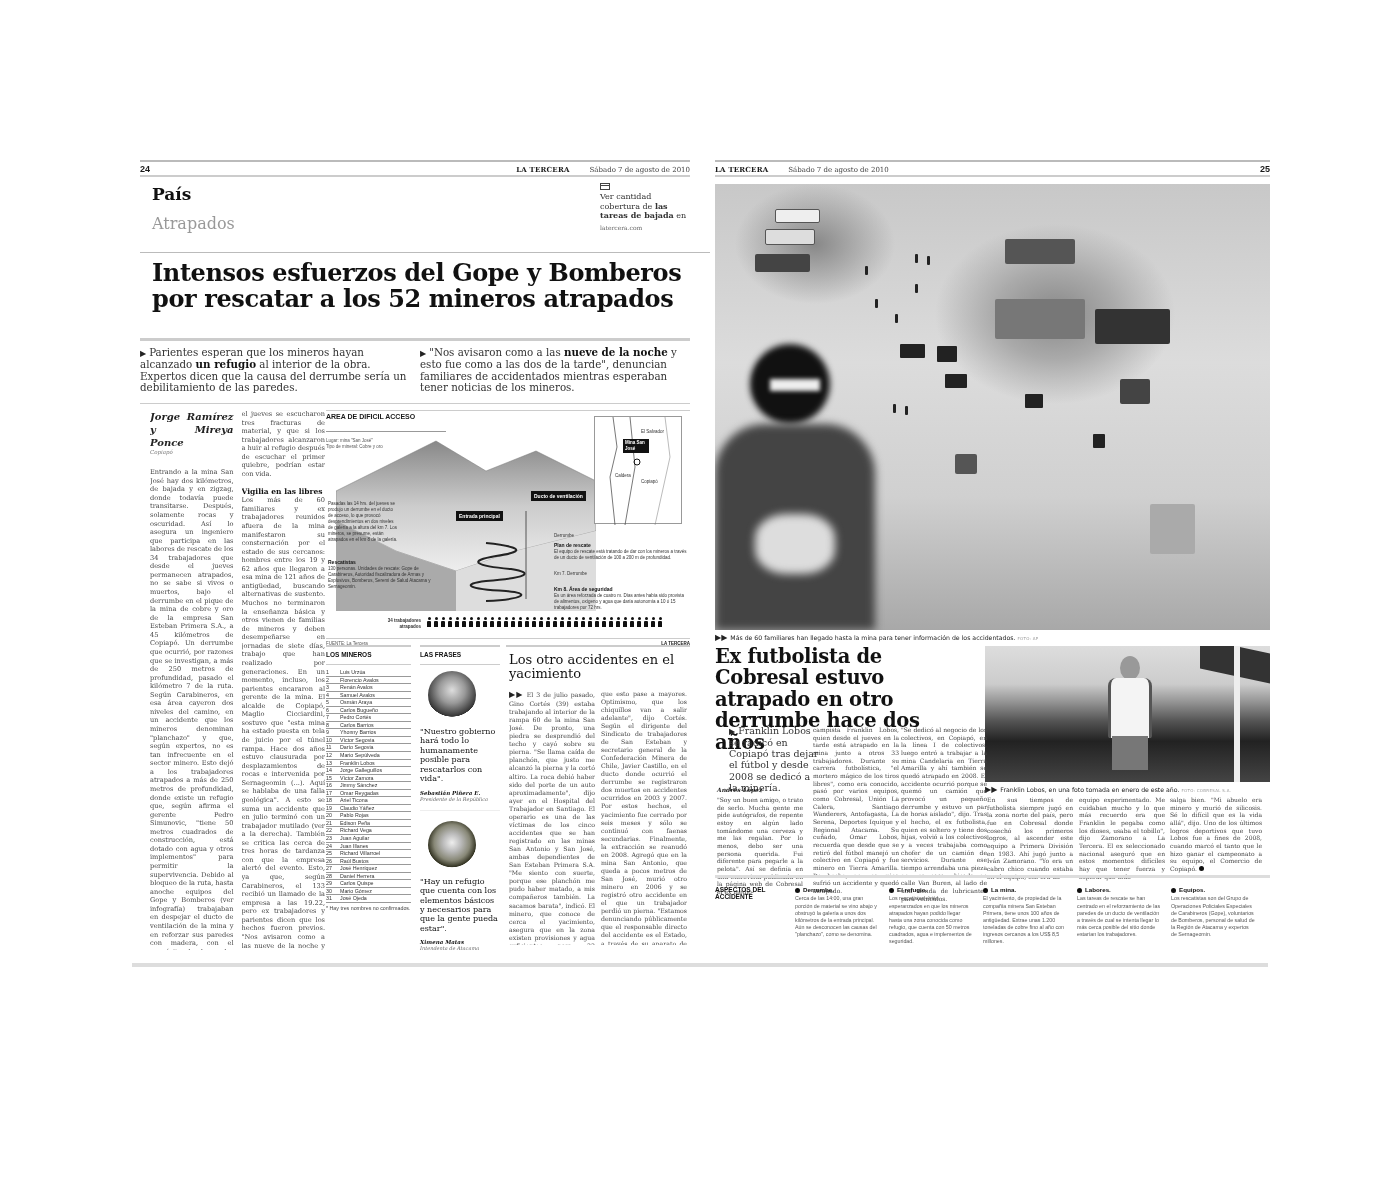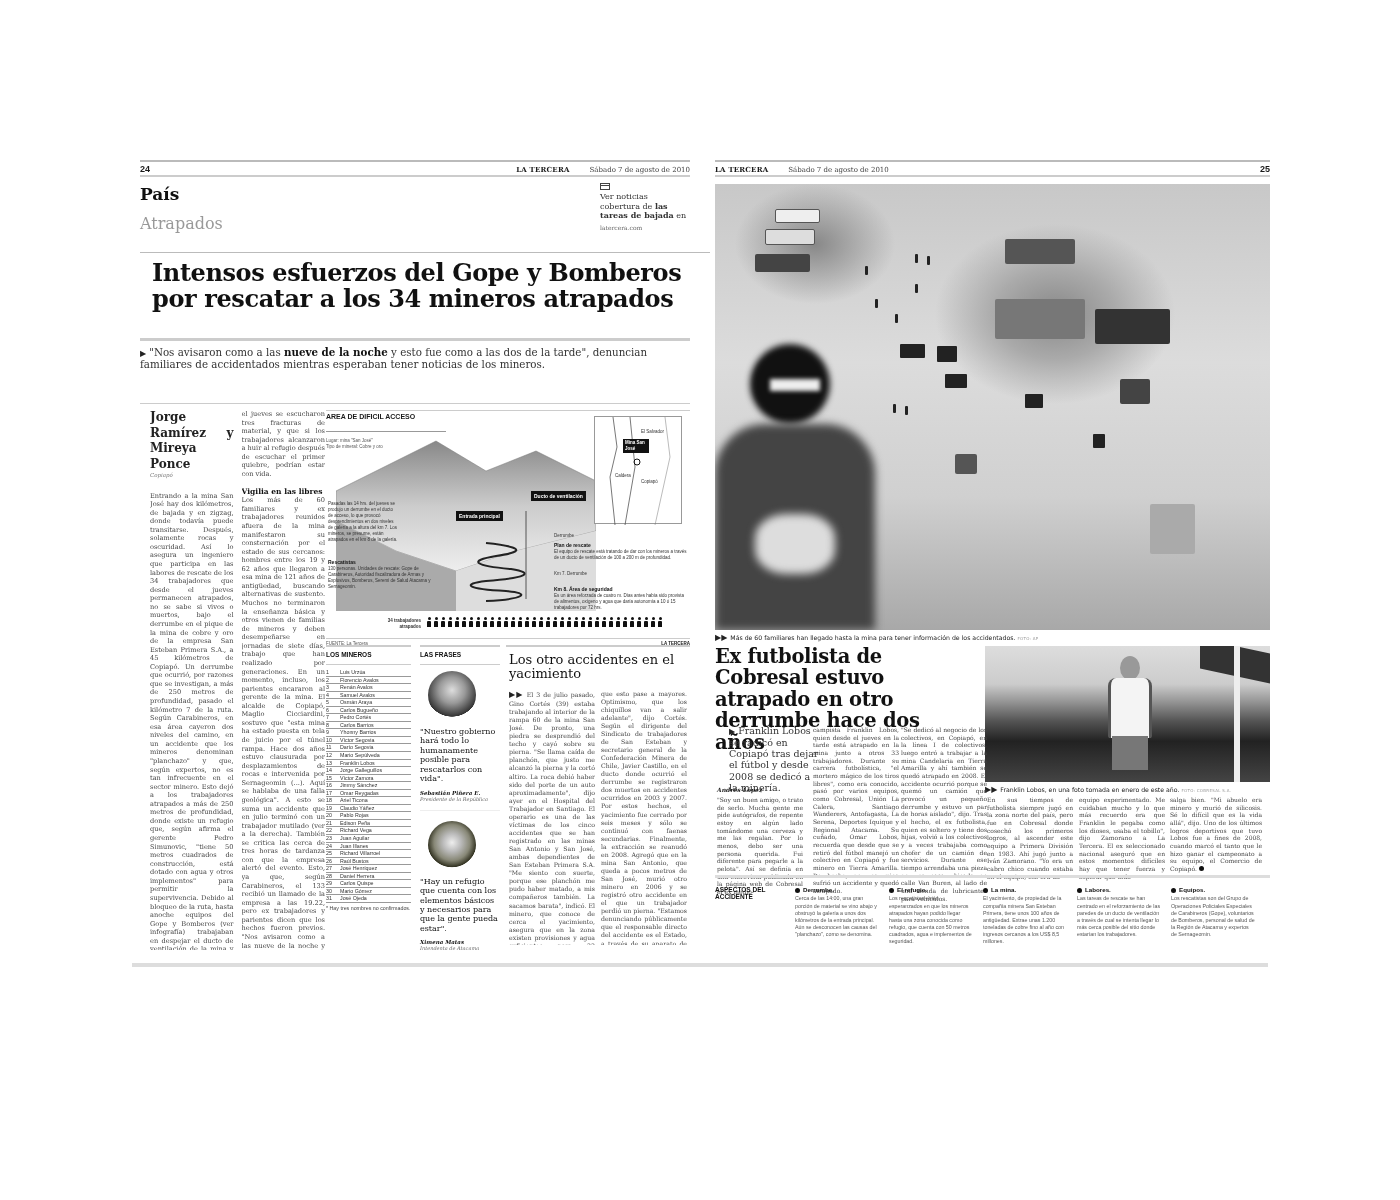--- a/index.html
+++ b/index.html
@@ -8,37 +8,37 @@
 .spread{position:absolute;left:0;top:0;width:1400px;height:1200px}
 .page{position:absolute;top:160px}
 .left{left:140px;width:550px}
 .right{left:715px;width:555px}
 .bottom-rule{position:absolute;left:132px;top:963px;width:1136px;height:4px;background:#ddd}
 .hdrline{border-top:2px solid #bbb;height:14px;display:flex;justify-content:space-between;align-items:center;font-size:7px;padding-top:2px}
 .hdrline2{border-bottom:2px solid #ccc;height:3px}
 .pnum{font-weight:bold;font-size:9px;font-family:"Liberation Sans",sans-serif}
 .mast{font-weight:bold;letter-spacing:.2px}
 .mast-date{color:#444;margin-left:20px}
-.section{position:absolute;left:0;top:26px;line-height:1}
+.section{position:absolute;left:12px;top:26px;line-height:1}
 .section .s1{font-size:17px;font-weight:bold;color:#111;display:block}
 .section .s2{font-size:16px;color:#999;display:block;margin-top:13px}
 .webbox{position:absolute;right:0;top:23px;width:90px;font-size:8px;line-height:1.2;color:#333}
 .webbox .ic{display:block;width:10px;height:7px;border:1px solid #444;margin-bottom:2px;position:relative}
 .webbox .ic::after{content:"";position:absolute;left:0;right:0;top:1px;height:1px;background:#444}
 .webbox .url{font-size:6px;color:#666;display:block;margin-top:3px}
 .topline{position:absolute;left:0;top:92px;width:570px;border-top:1px solid #bbb}
 .headline{position:absolute;left:12px;top:100px;font-size:24px;font-weight:bold;line-height:1.08;letter-spacing:-.4px;color:#111;width:540px}
 .decks{position:absolute;left:0;top:178px;width:550px;border-top:3px solid #ccc;display:flex;gap:10px;padding-top:6px}
 .deck{flex:1;font-size:10.3px;line-height:1.15;color:#333}
 .deck b{color:#111}
 .tri{font-size:8px;color:#222;margin-right:3px}
 .deck-rule{position:absolute;left:0;top:243px;width:550px;border-top:1px solid #ccc}
 .body-cols{position:absolute;left:10px;top:250px;width:175px;display:flex;gap:8px}
 .col{width:84px;font-size:6.6px;line-height:1.3;color:#444;text-align:justify;overflow:hidden}
-.byline{font-weight:bold;font-size:12px;color:#222}
+.byline{font-style:italic;font-weight:bold;font-size:10px;color:#222}
 .byline-place{font-style:italic;font-size:5.5px;color:#777;margin-bottom:12px;display:block}
 .subh{font-weight:bold;font-size:7.5px;color:#111;margin-top:8px;display:block}
 .graphic{position:absolute;left:186px;top:250px;width:364px;height:228px;border-top:1px solid #ccc}
 .g-title{position:absolute;left:0;top:2px;font-family:"Liberation Sans",sans-serif;font-weight:bold;font-size:7px}
 .g-meta{position:absolute;left:0;top:20px;font-family:"Liberation Sans",sans-serif;font-size:4.5px;color:#555;line-height:1.4;border-top:1px solid #999;padding-top:6px;width:120px}
 .mount{position:absolute;left:10px;top:10px;width:260px;height:190px}
 .g-text{position:absolute;font-family:"Liberation Sans",sans-serif;font-size:4.5px;line-height:1.35;color:#333}
 .g-text b{font-size:5px;color:#111}
 .g-label{position:absolute;background:#111;color:#fff;font-family:"Liberation Sans",sans-serif;font-weight:bold;font-size:5px;padding:2px 3px}
 .minimap{position:absolute;left:268px;top:5px;width:88px;height:108px;border:1px solid #999;background:#fff}
@@ -108,28 +108,29 @@
     </div>
     <div class="hdrline2"></div>
 
     <div class="section">
       <span class="s1">País</span>
       <span class="s2">Atrapados</span>
     </div>
 
     <div class="webbox">
       <span class="ic"></span>
-      <span>Ver noticias cobertura de </span><b>las tareas de bajada</b><span> en</span>
+      <span>Ver cantidad cobertura de </span><b>las tareas de bajada</b><span> en</span>
       <span class="url">latercera.com</span>
     </div>
 
     <div class="topline"></div>
-    <h1 class="headline">Intensos esfuerzos del Gope y Bomberos por rescatar a los 34 mineros atrapados</h1>
+    <h1 class="headline">Intensos esfuerzos del Gope y Bomberos por rescatar a los 52 mineros atrapados</h1>
 
     <div class="decks">
+      <div class="deck"><span class="tri">▶</span><span>Parientes esperan que los mineros hayan alcanzado </span><b>un refugio</b><span> al interior de la obra. Expertos dicen que la causa del derrumbe sería un debilitamiento de las paredes.</span></div>
       <div class="deck"><span class="tri">▶</span><span>"Nos avisaron como a las </span><b>nueve de la noche</b><span> y esto fue como a las dos de la tarde", denuncian familiares de accidentados mientras esperaban tener noticias de los mineros.</span></div>
     </div>
     <div class="deck-rule"></div>
 
     <div class="body-cols">
       <div class="col" style="height:540px">
         <div class="byline">Jorge Ramírez y Mireya Ponce</div>
         <span class="byline-place">Copiapó</span>
         <span>Entrando a la mina San José hay dos kilómetros, de bajada y en zigzag, donde todavía puede transitarse. Después, solamente rocas y oscuridad. Así lo asegura un ingeniero que participa en las labores de rescate de los 34 trabajadores que desde el jueves permanecen atrapados, no se sabe si vivos o muertos, bajo el derrumbe en el pique de la mina de cobre y oro de la empresa San Esteban Primera S.A., a 45 kilómetros de Copiapó. Un derrumbe que ocurrió, por razones que se investigan, a más de 250 metros de profundidad, pasado el kilómetro 7 de la ruta. Según Carabineros, en esa área cayeron dos niveles del camino, en un accidente que los mineros denominan "planchazo" y que, según expertos, no es tan infrecuente en el sector minero. Esto dejó a los trabajadores atrapados a más de 250 metros de profundidad, donde existe un refugio que, según afirma el gerente Pedro Simunovic, "tiene 50 metros cuadrados de construcción, está dotado con agua y otros implementos" para permitir la supervivencia. Debido al bloqueo de la ruta, hasta anoche equipos del Gope y Bomberos (ver infografía) trabajaban en despejar el ducto de ventilación de la mina y en reforzar sus paredes con madera, con el propósito de descender e intentar un rescate. También se intentaba ingresar un cable de fibra óptica de comunicaciones al sector donde se presume que se encuentran los mineros. La tecnología fue aportada por Minera Candelaria. El subsecretario de Minería, Pablo Wagner, afirmó ayer que "los ductos están ventilando, pero no se puede precisar la cantidad de oxígeno en el interior". Según expertos que conocen la mina, la causa del derrumbe podría corresponder a un debilitamiento de las paredes internas de la veta, conocida como "caserón". Explican que</span>
       </div>

